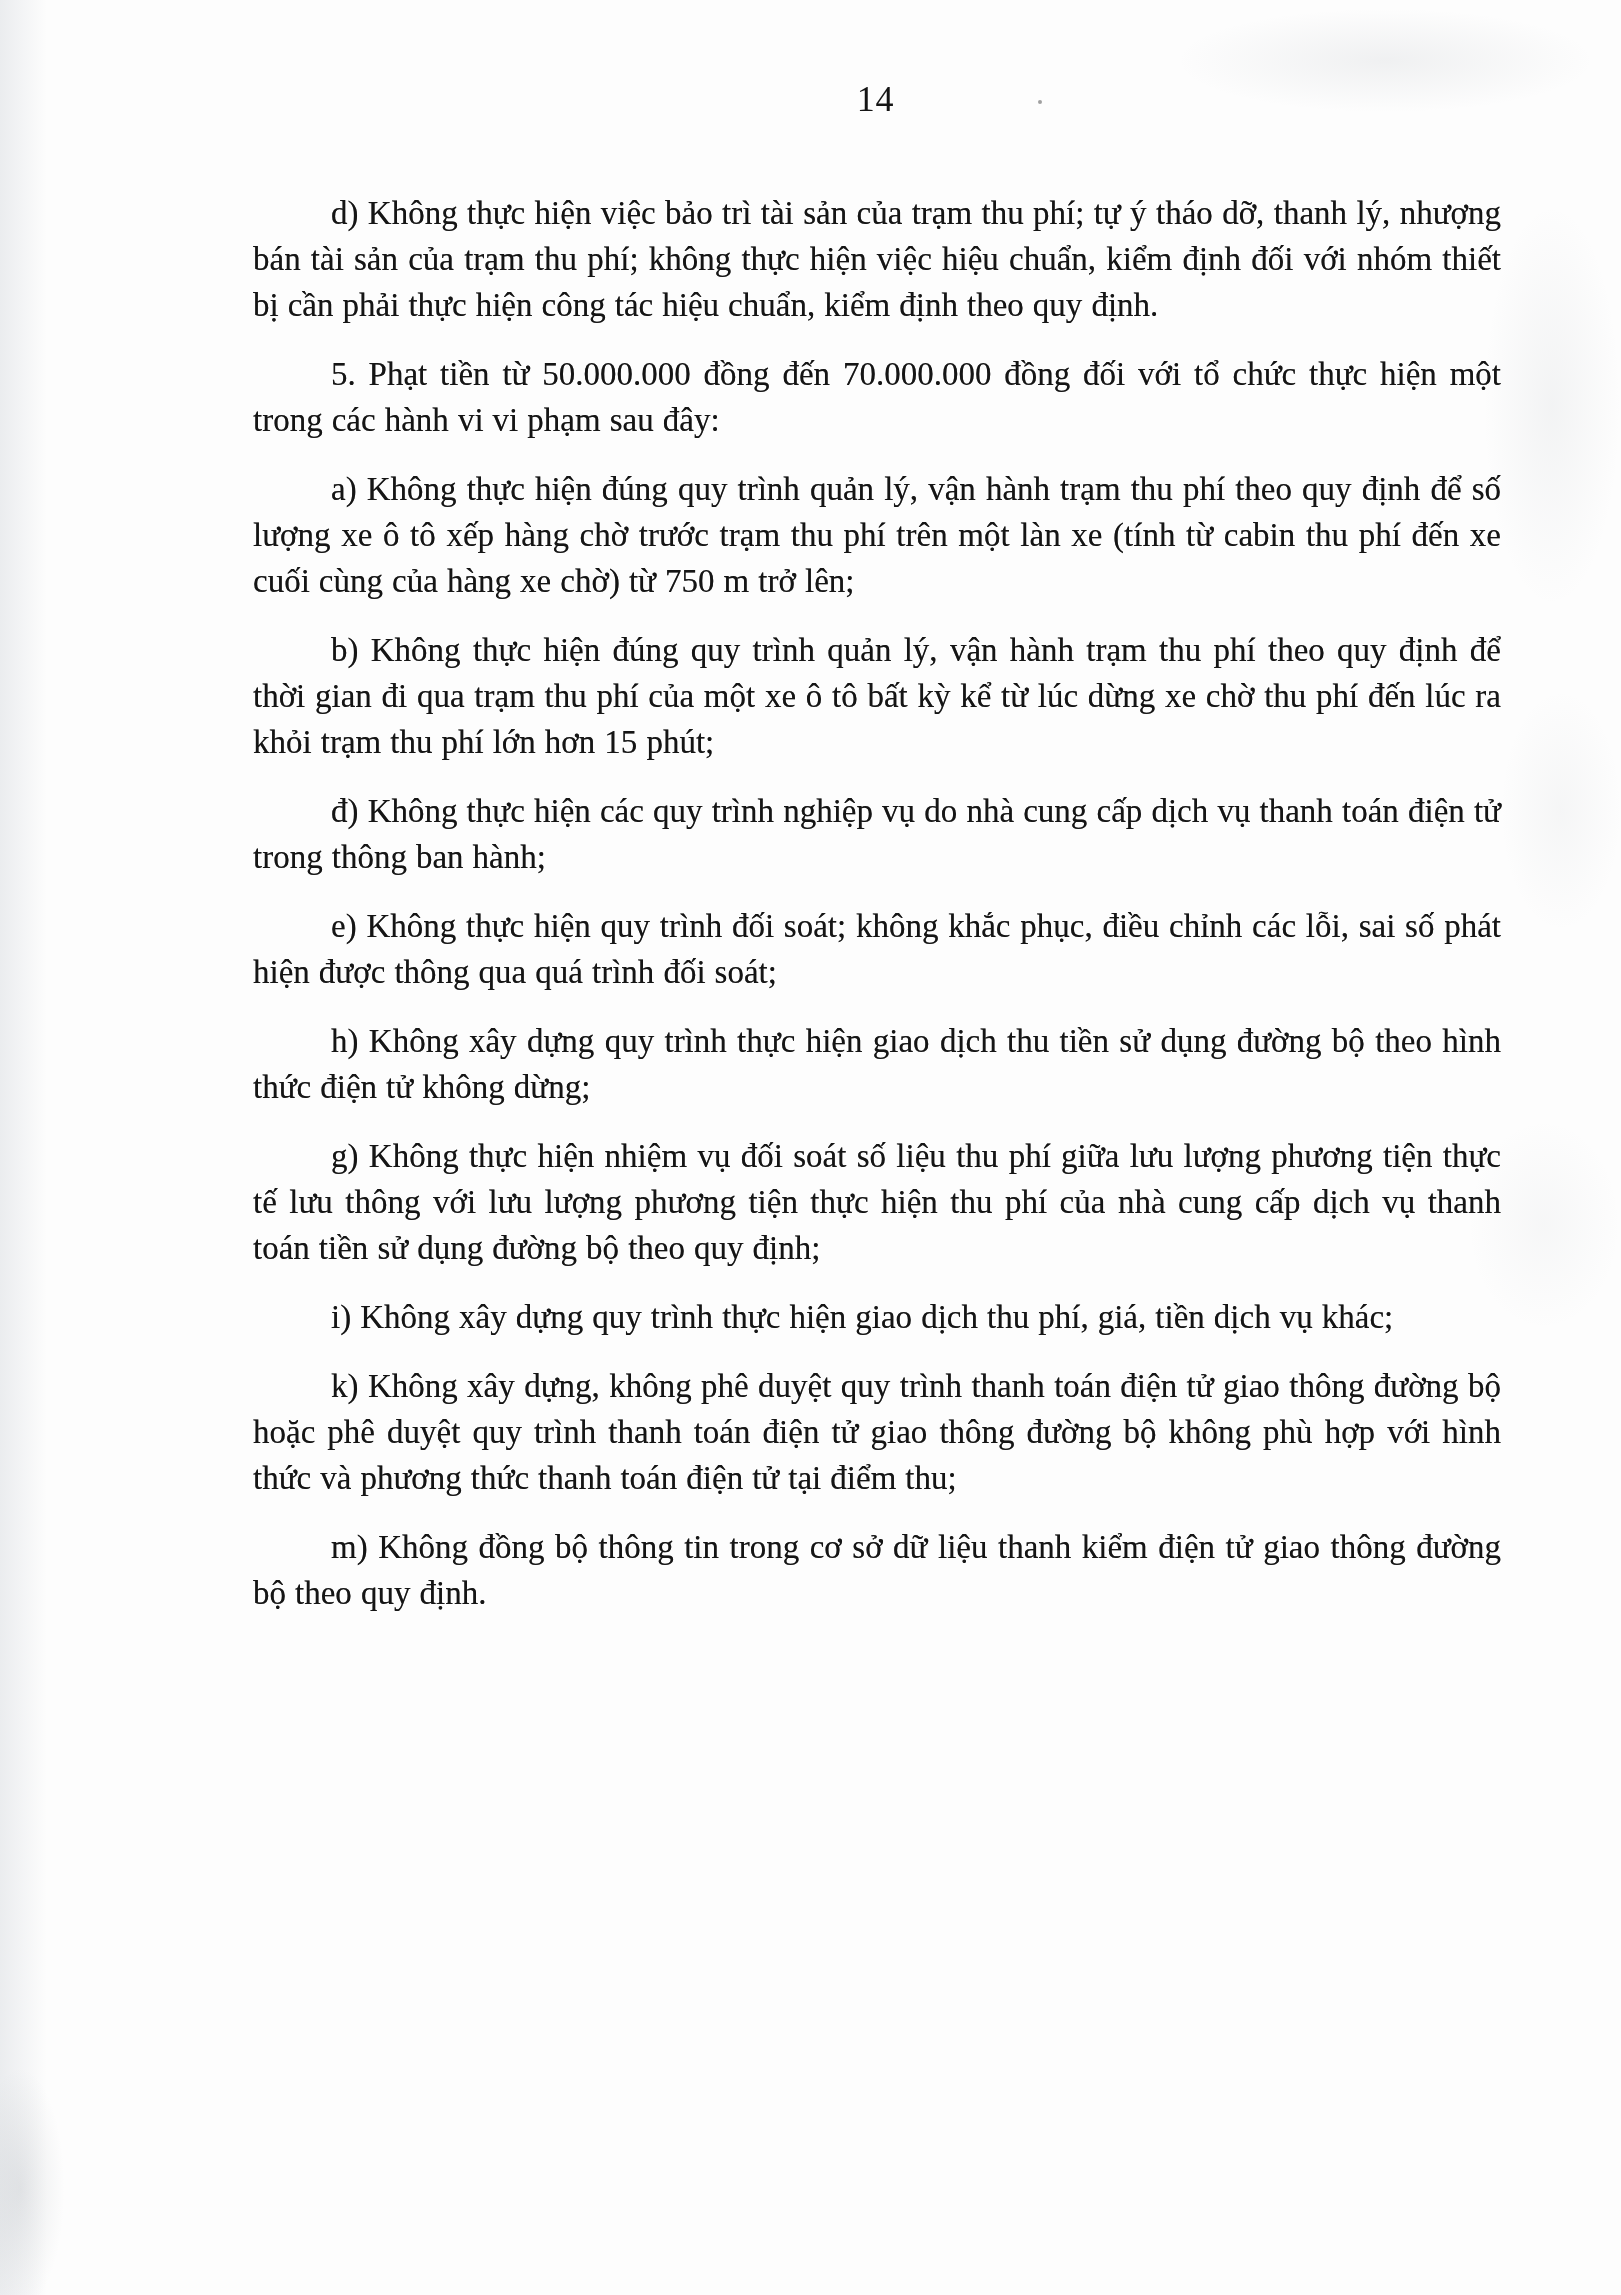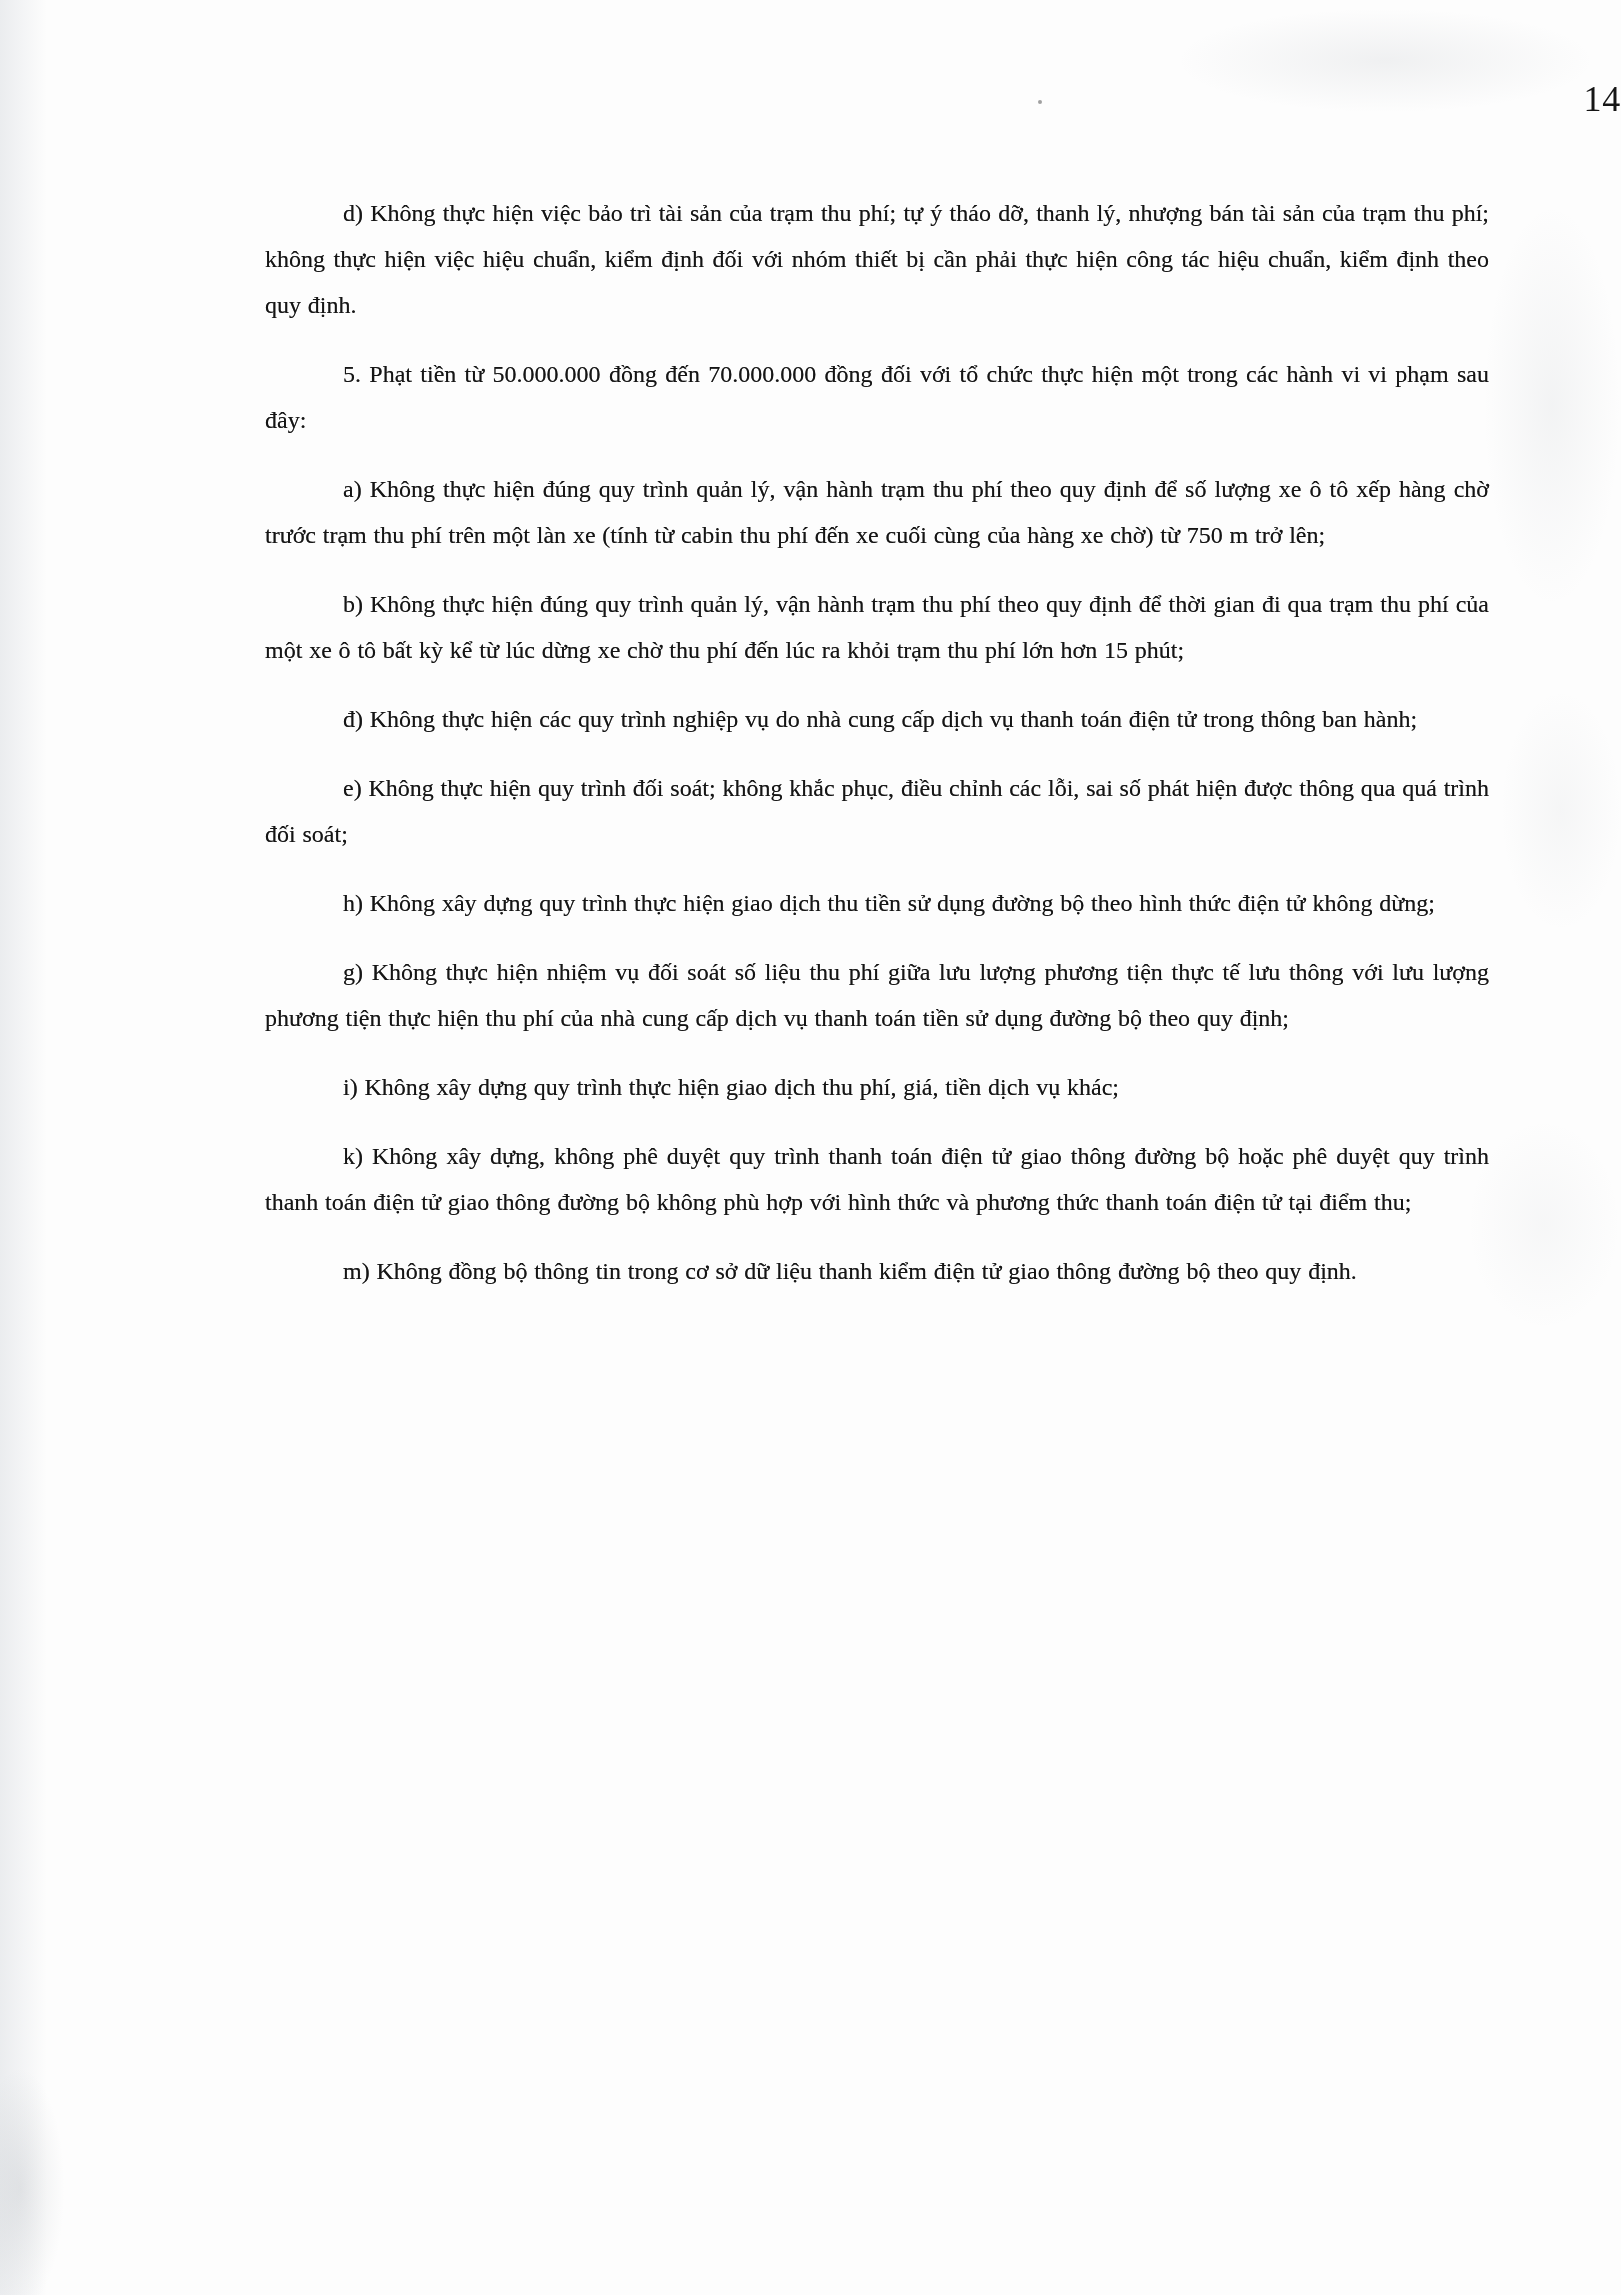--- a/index.html
+++ b/index.html
@@ -41,21 +41,21 @@
   .smudge.s5 { left: 1467px; top: 1119px; width: 154px; height: 211px;
     background: radial-gradient(ellipse at center, rgba(120,128,138,0.05), rgba(120,128,138,0) 70%); }
 
   .page-number {
     position: absolute;
     top: 78px;
     left: 0;
     width: 1621px;
     padding-left: 130px;
     box-sizing: border-box;
-    text-align: right;
+    text-align: center;
     font-size: 36px;
     letter-spacing: 0.8px;
   }
   .scan-dot {
     position: absolute;
     left: 1038px;
     top: 100px;
     width: 4px;
     height: 4px;
     border-radius: 50%;
@@ -63,23 +63,23 @@
     opacity: 0.65;
   }
 
   .body-text {
     position: absolute;
     top: 190px;
     left: 253px;
     width: 1248px;
   }
   .body-text p {
-    margin: 12px;
+    margin: 0;
     margin-top: 23px;
-    font-size: 24px;
+    font-size: 33px;
     line-height: 46px;
     text-align: justify;
     text-indent: 78px;
     text-shadow: 0 0 0.5px rgba(0,0,0,0.55); 
     word-spacing: 0.8px;
   }
   .body-text p:first-child { margin-top: 0; }
 </style>
 </head>
 <body>

